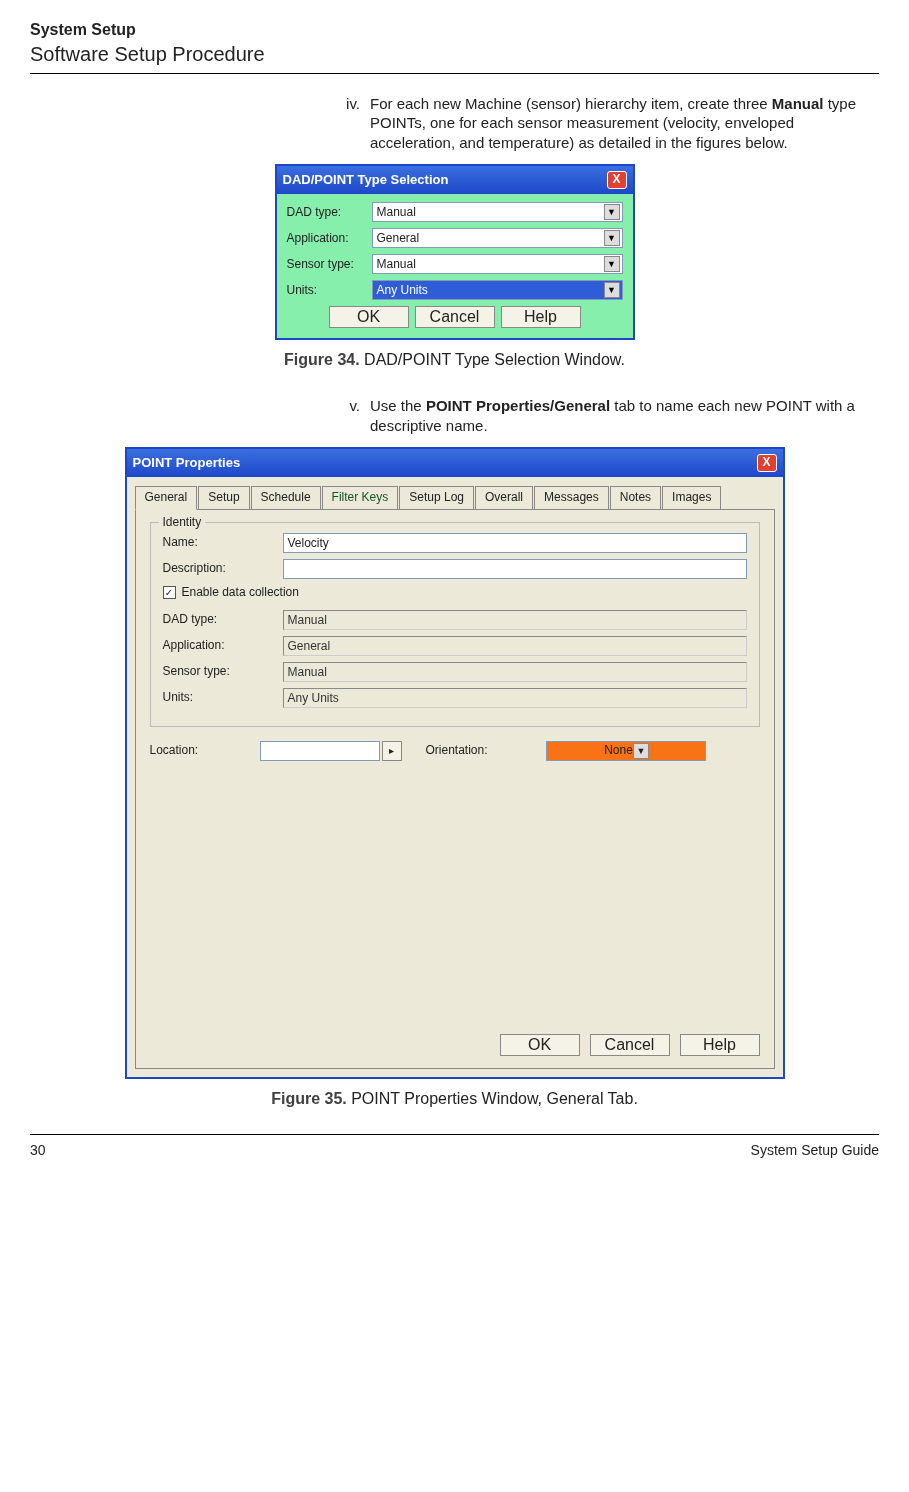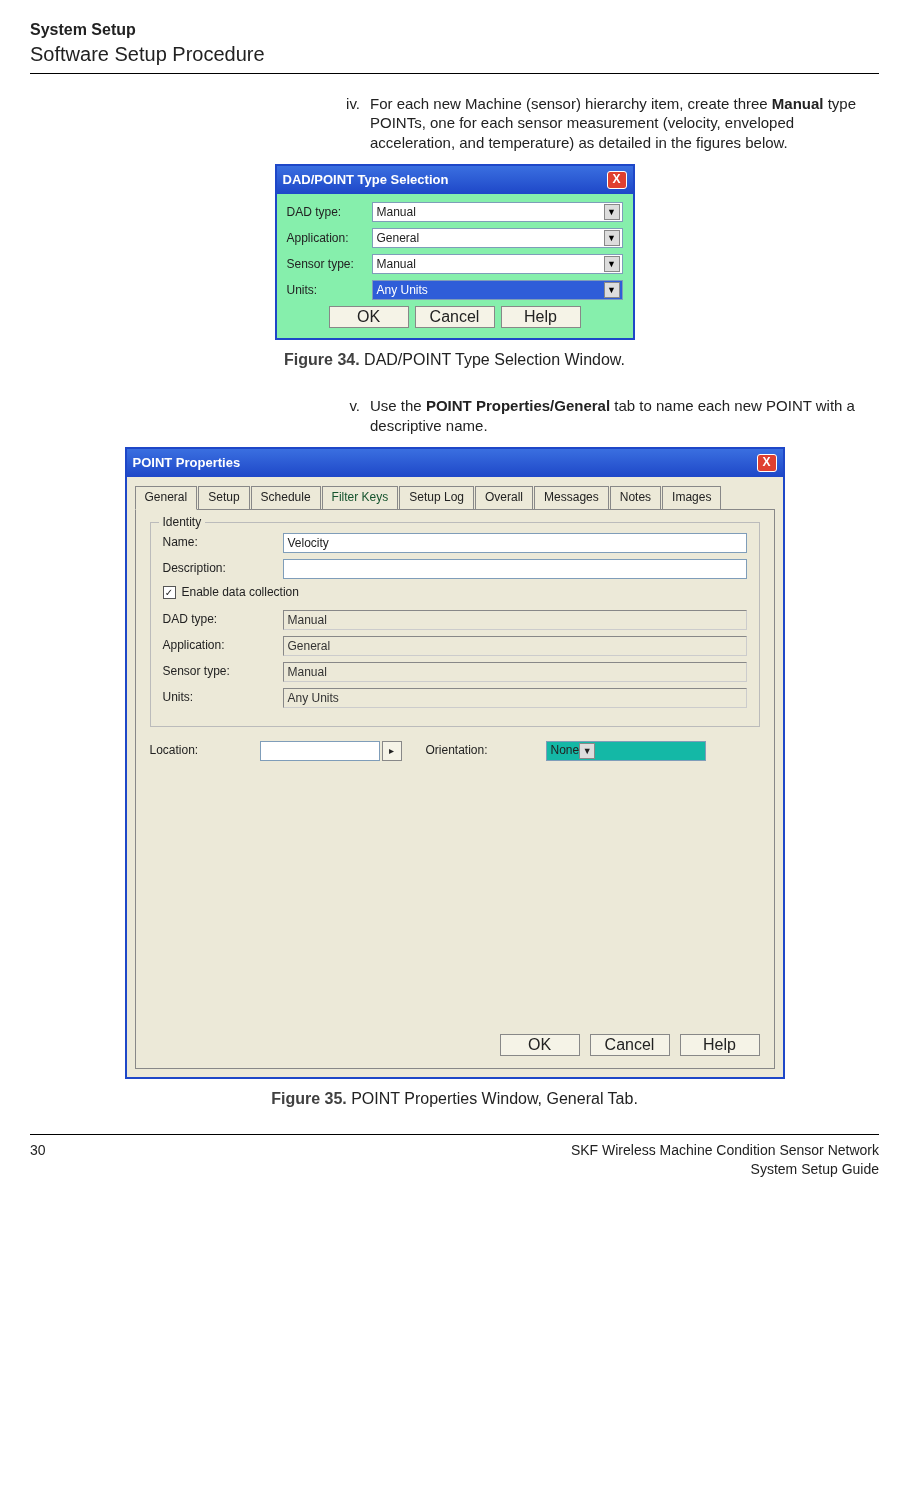--- a/index.html
+++ b/index.html
@@ -73,21 +73,21 @@
   .form-row2 label { width: 120px; font-size: 12px; }
   .textinput { flex: 1; height: 20px; border: 1px solid #7f9db9; background: #fff; padding: 0 4px; font-size: 12px; line-height: 18px; }
   .readonly { flex: 1; height: 20px; border: 1px solid #ccc; border-top-color:#888; border-left-color:#888; background: #ece9d8; padding: 0 4px; font-size: 12px; line-height: 18px; color:#333;}
   .chk-row { display: flex; align-items: center; margin: 6px 0 10px; font-size: 12px; }
   .chk { width: 13px; height: 13px; border: 1px solid #555; background: #fff; margin-right: 6px; text-align: center; font-size: 10px; line-height: 11px; }
   .loc-row { display: flex; align-items: center; margin-top: 14px; font-size: 12px; }
   .loc-row label { width: 110px; }
   .loc-input { width: 120px; height: 20px; border: 1px solid #7f9db9; background: #fff; margin-right: 2px; }
   .loc-btn { width: 20px; height: 20px; border: 1px solid #888; background: #f5f3e7; text-align: center; font-size: 10px; line-height: 17px; }
   .orientlbl { margin: 0 10px 0 24px; }
-  .orient-combo { width: 160px; height: 20px; border: 1px solid #7f9db9; background: #14b8a6; display: flex; align-items: center; justify-content: flex-start; padding: 0 2px 0 4px; font-size: 12px; }
+  .orient-combo { width: 160px; height: 20px; border: 1px solid #7f9db9; background: #f97316; display: flex; align-items: center; justify-content: center; padding: 0 2px 0 4px; font-size: 12px; }
   .bottom-btns { position: absolute; right: 14px; bottom: 12px; display: flex; gap: 10px; }
   .footer { border-top: 1px solid #000; margin-top: 16px; padding-top: 6px; display: flex; justify-content: space-between; font-size: 14px; }
   .footer .pnum { width: 30px; }
   .footer .ftext { text-align: right; }
 </style>
 </head>
 <body>
 
 <div class="header-title">System Setup</div>
 <div class="header-sub">Software Setup Procedure</div>
@@ -219,16 +219,15 @@
   </div>
 </div>
 
 <div class="figure-caption">
   <span class="fig-label">Figure 35.</span><span> POINT Properties Window, General Tab.</span>
 </div>
 
 <div class="footer">
   <div class="pnum">30</div>
   <div class="ftext">
-    <div>SKF Wireless Machine Condition Sensor Network</div>
     <div>System Setup Guide</div>
   </div>
 </div>
 
 </body></html>

